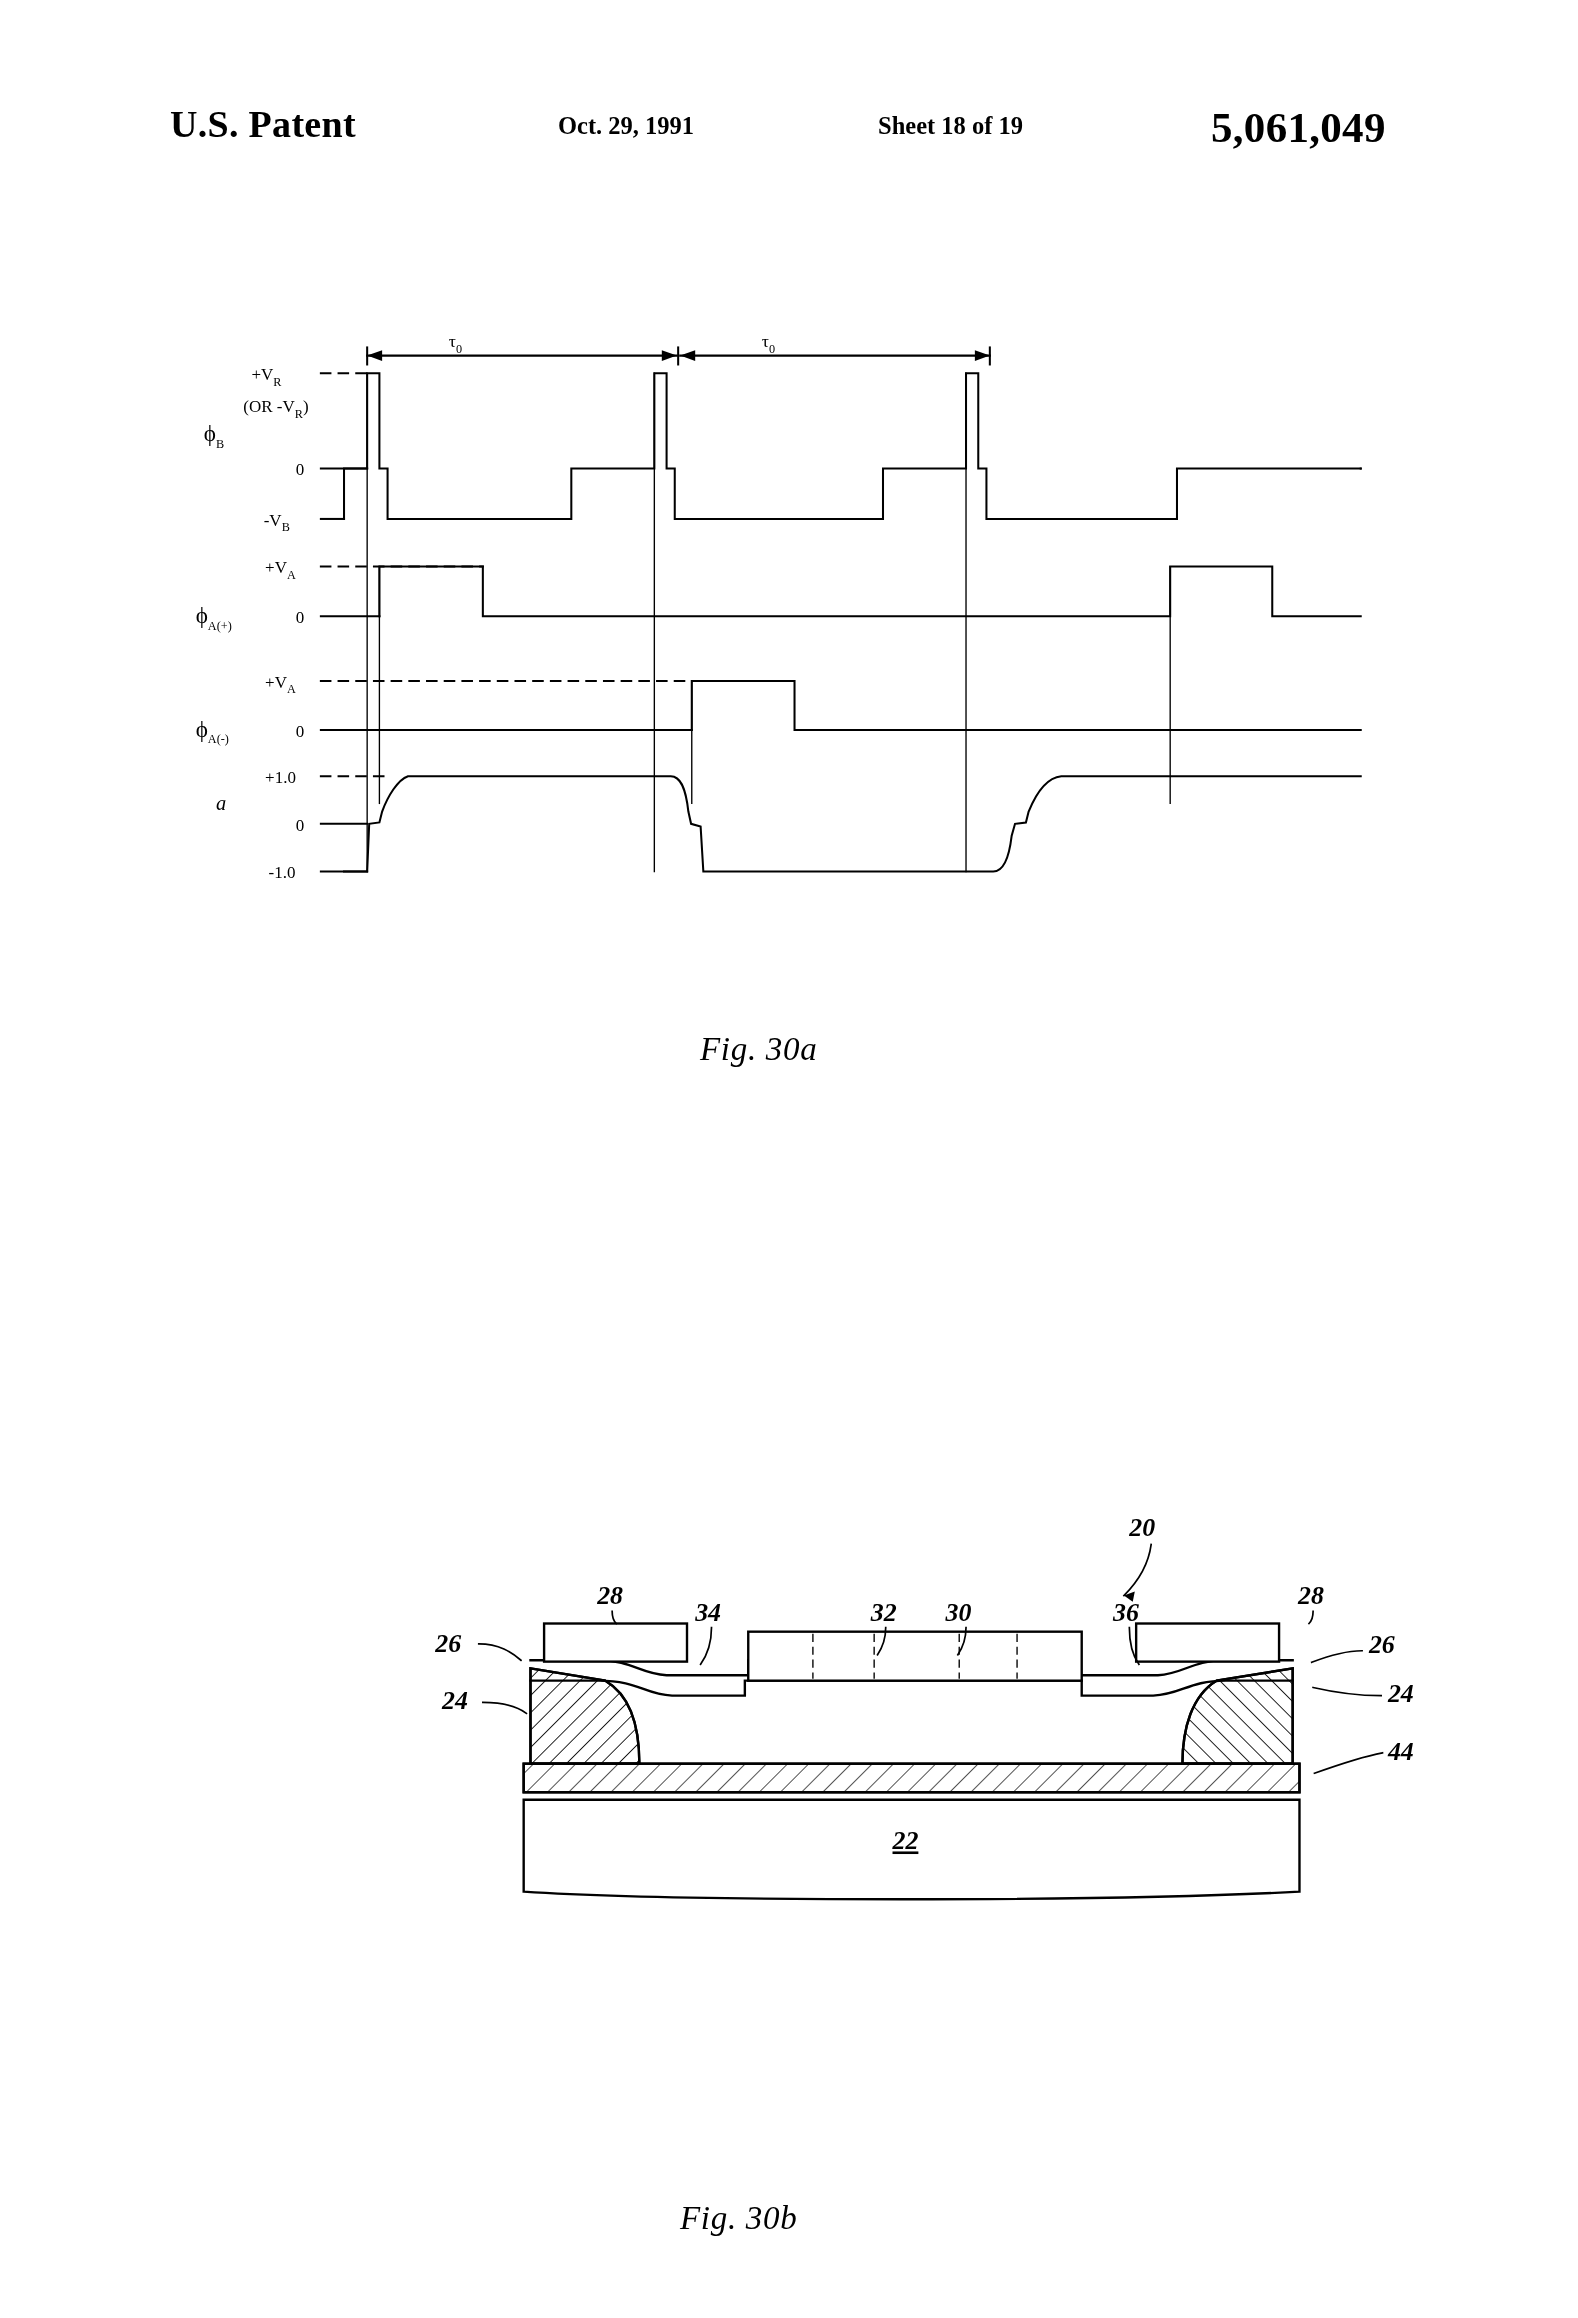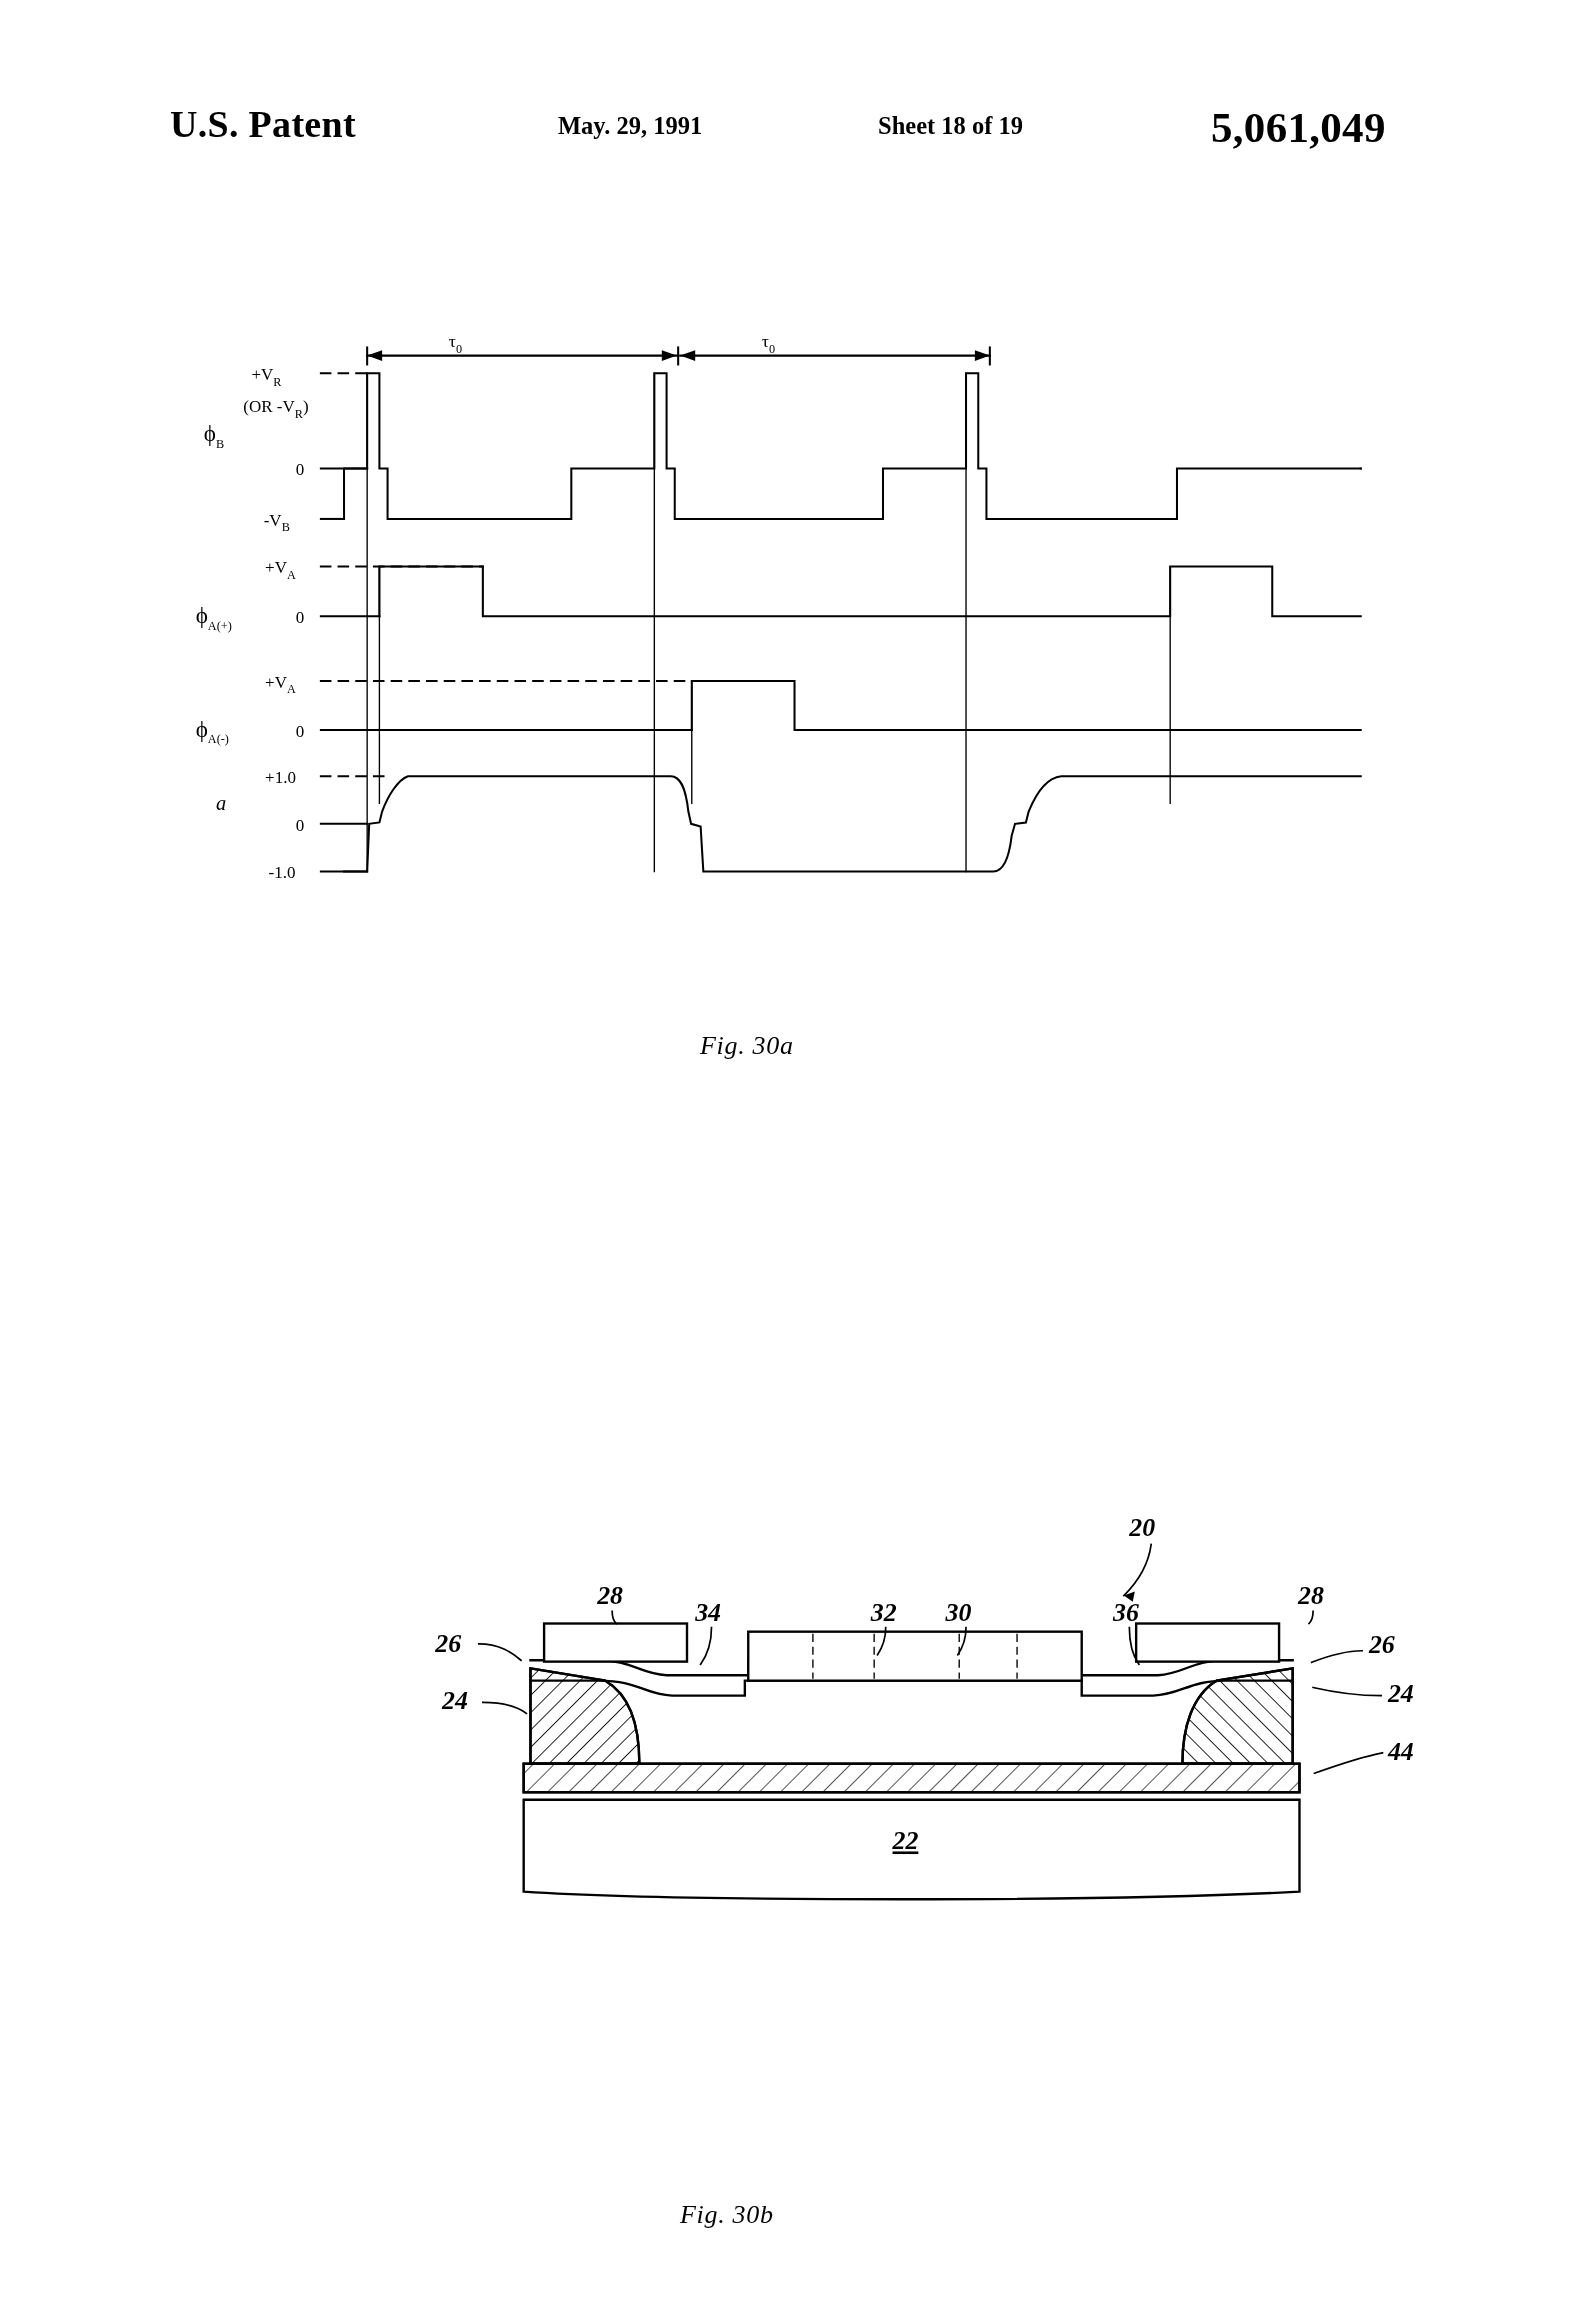--- a/index.html
+++ b/index.html
@@ -72,21 +72,21 @@
   #figure-30b {
     left: 163px;
     top: 1456px;
     width: 1293px;
     height: 1225px;
   }
   .fig-caption {
     position: absolute;
     font-family: "Liberation Serif", serif;
     font-style: italic;
-    font-size: 26px;
+    font-size: 33px;
     letter-spacing: 0.7px;
     white-space: nowrap;
   }
   #caption-30a {
     left: 537px;
     top: 704px;
   }
   #caption-30b {
     left: 517px;
     top: 744px;
@@ -101,21 +101,21 @@
   .lbl { font-size: 25px; }
   .lbl-i { font-size: 30px; font-style: italic; }
   .lbl-num { font-size: 38px; font-style: italic; font-weight: bold; }
   .sub { font-size: 18px; }
 </style>
 </head>
 <body>
 
 <div id="patent-header">
   <div id="header-office">U.S. Patent</div>
-  <div id="header-date">May. 29, 1991</div>
+  <div id="header-date">Oct. 29, 1991</div>
   <div id="header-sheet">Sheet 18 of 19</div>
   <div id="header-number">5,061,049</div>
 </div>
 
 <div class="figure-block" id="figure-30a">
   <svg width="1293" height="701" viewBox="0 0 1900 1030">
     <g fill="none" stroke="#000" stroke-width="3" stroke-linecap="square" stroke-linejoin="miter">
 
       <line x1="300" y1="42" x2="755" y2="42"></line>
       <path d="M300,42 l22,-8 l0,16 z" fill="#000" stroke="none"></path>

